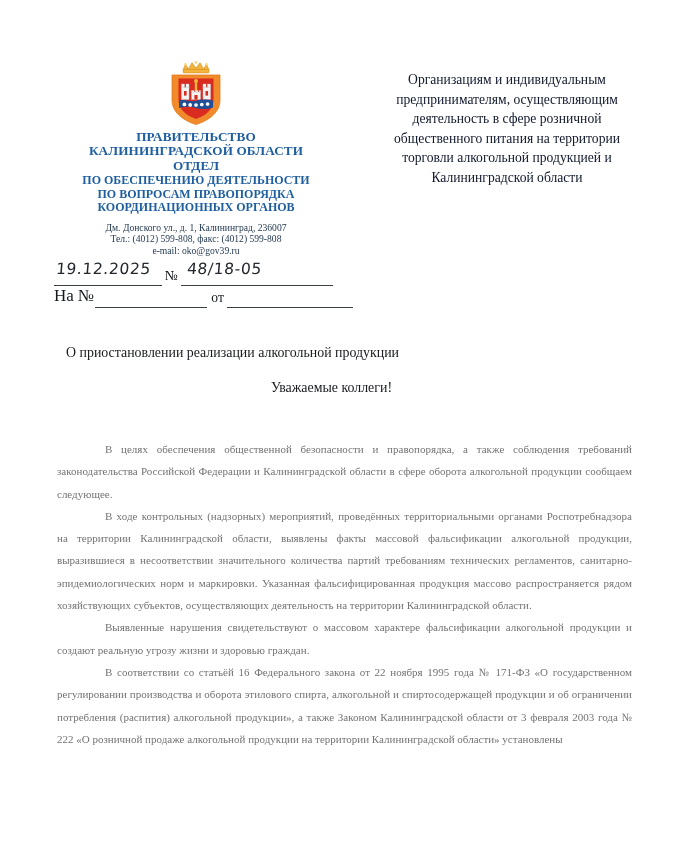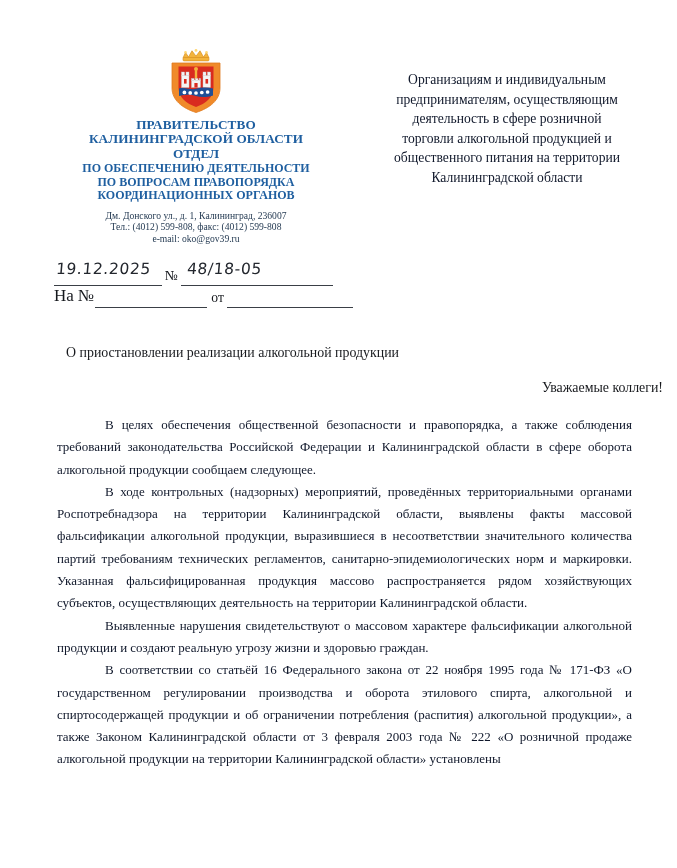--- a/index.html
+++ b/index.html
@@ -30,21 +30,21 @@
     position: absolute;
     top: 48px;
     left: 0;
     width: 677px;
     height: 200px;
   }
 
   .letterhead {
     position: absolute;
     left: 36px;
-    top: 0;
+    top: 12px;
     width: 320px;
     text-align: center;
   }
 
   .emblem {
     width: 62px;
     height: 66px;
     margin: 0 auto 4px auto;
     display: block;
   }
@@ -173,36 +173,36 @@
     top: 345px;
     font-size: 13.9px;
     color: #17191d;
   }
 
   .salutation {
     position: absolute;
     left: 0;
     top: 380px;
     width: 677px;
-    text-align: right;
+    text-align: center;
     font-size: 13.9px;
     color: #17191d;
     padding-right: 14px;
     box-sizing: border-box;
   }
 
   .body-text {
     position: absolute;
     left: 57px;
-    top: 414px;
+    top: 438px;
     width: 575px;
-    font-size: 13px;
+    font-size: 11px;
     line-height: 22.3px;
     text-align: justify;
-    color: #0f172a;
+    color: #737373;
     hyphens: none;
   }
   .body-text p {
     margin: 0;
     text-indent: 48px;
     text-align: justify;
     text-align-last: left;
   }
 </style>
 </head>
@@ -275,22 +275,22 @@
         <span class="l">Дм. Донского ул., д. 1, Калининград, 236007</span>
         <span class="l">Тел.: (4012) 599-808, факс: (4012) 599-808</span>
         <span class="l">e-mail: oko@gov39.ru</span>
       </div>
     </div>
 
     <div class="addressee">
       <span class="l">Организациям и индивидуальным</span>
       <span class="l">предпринимателям, осуществляющим</span>
       <span class="l">деятельность в сфере розничной</span>
+      <span class="l">общественного питания на территории</span>
       <span class="l">торговли алкогольной продукцией и</span>
-      <span class="l">общественного питания на территории</span>
       <span class="l">Калининградской области</span>
     </div>
   </div>
 
   <div class="refblock">
 
     <div class="ref-row">
       <span class="rule rule-fill ref-date">
         <span class="hand">19.12.2025</span>
       </span>

